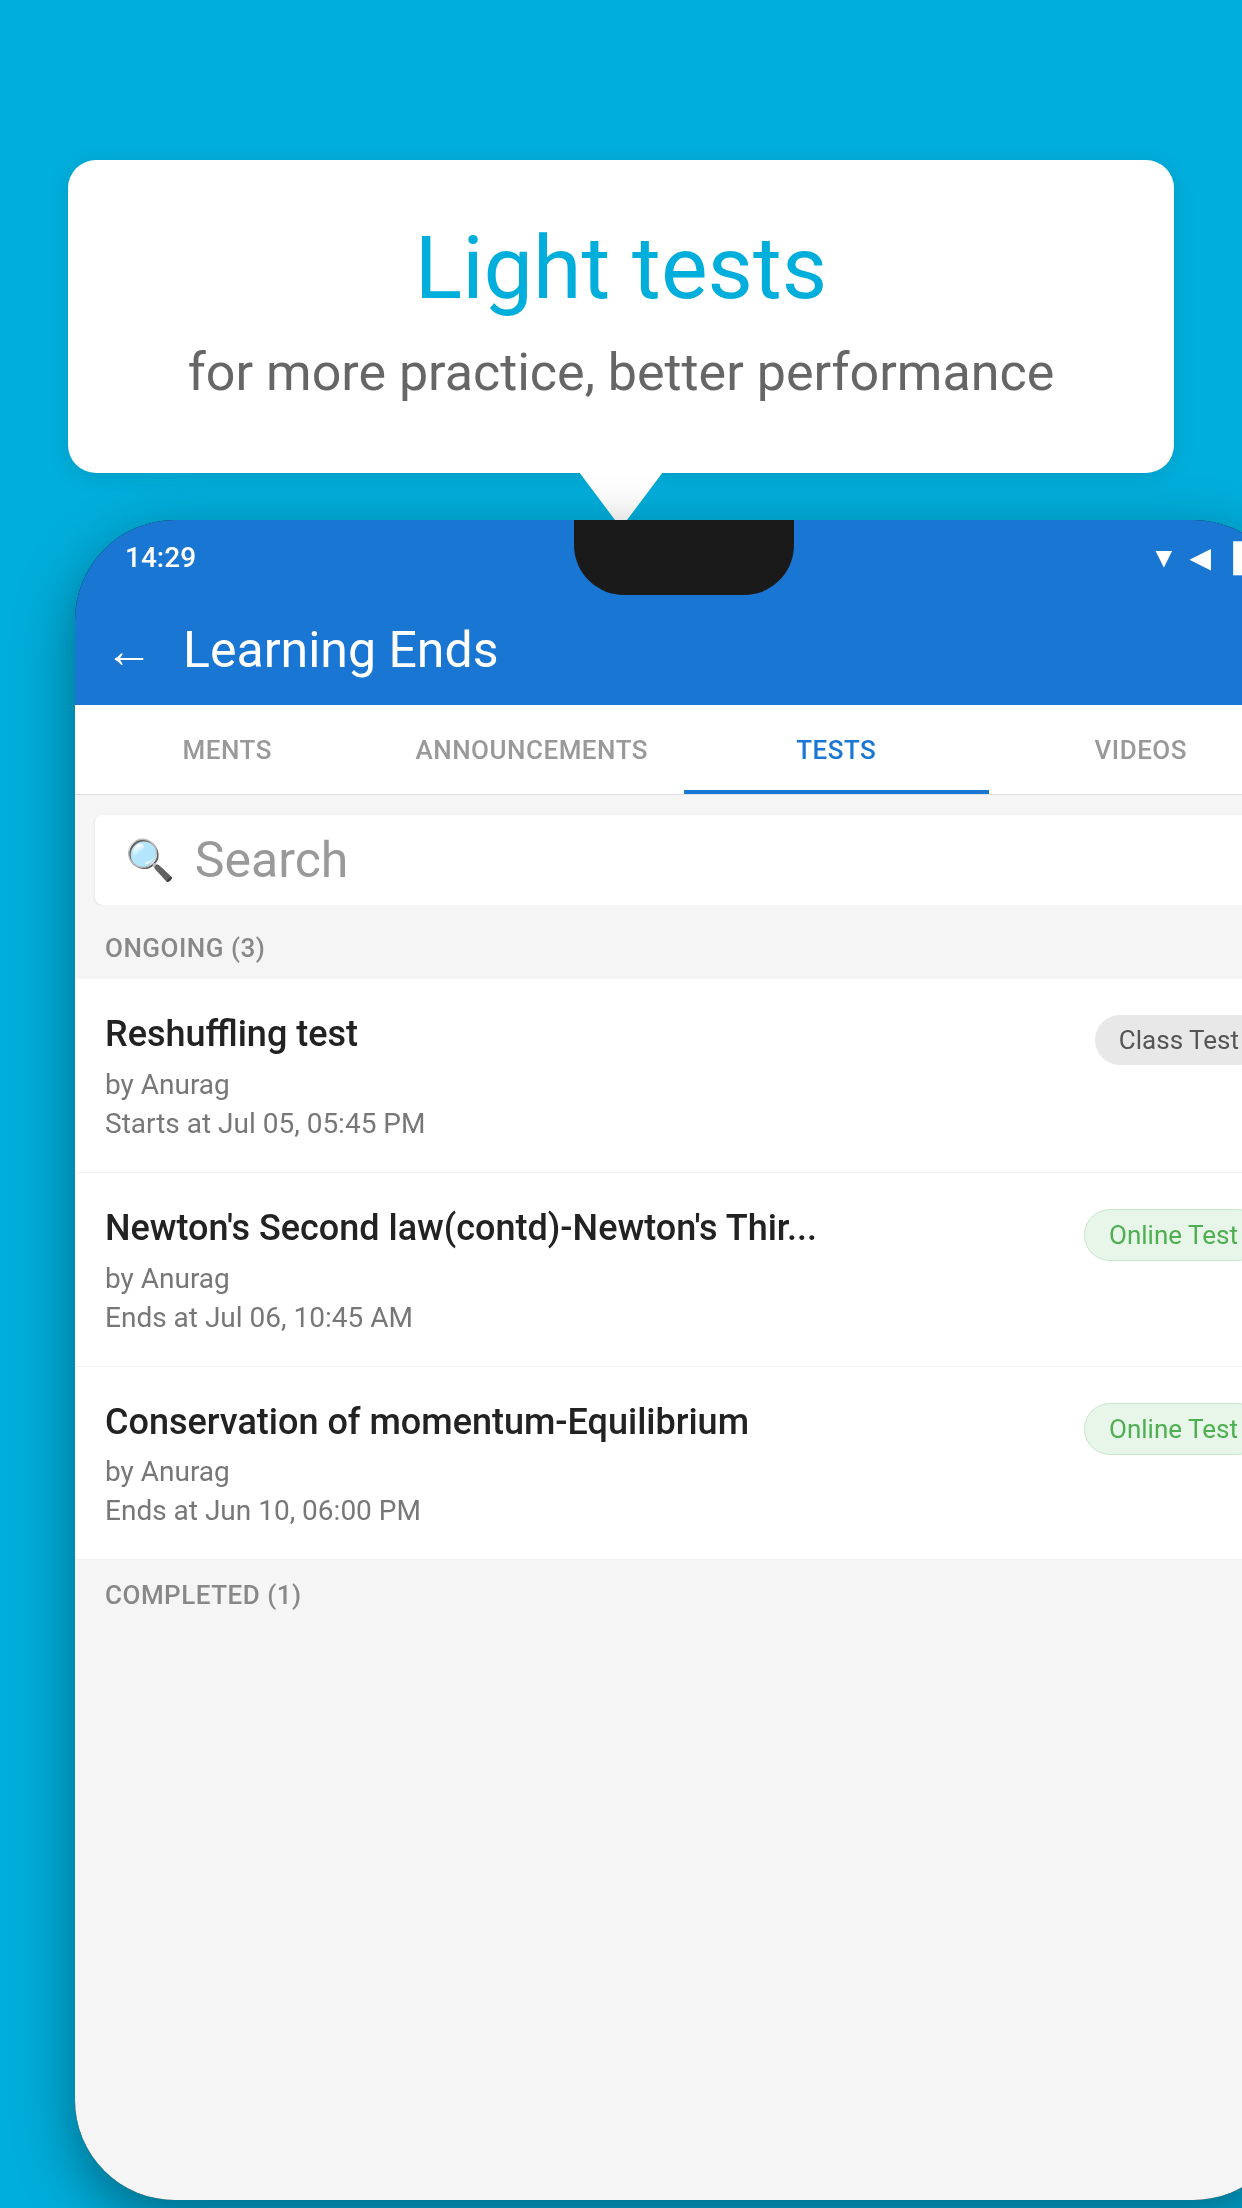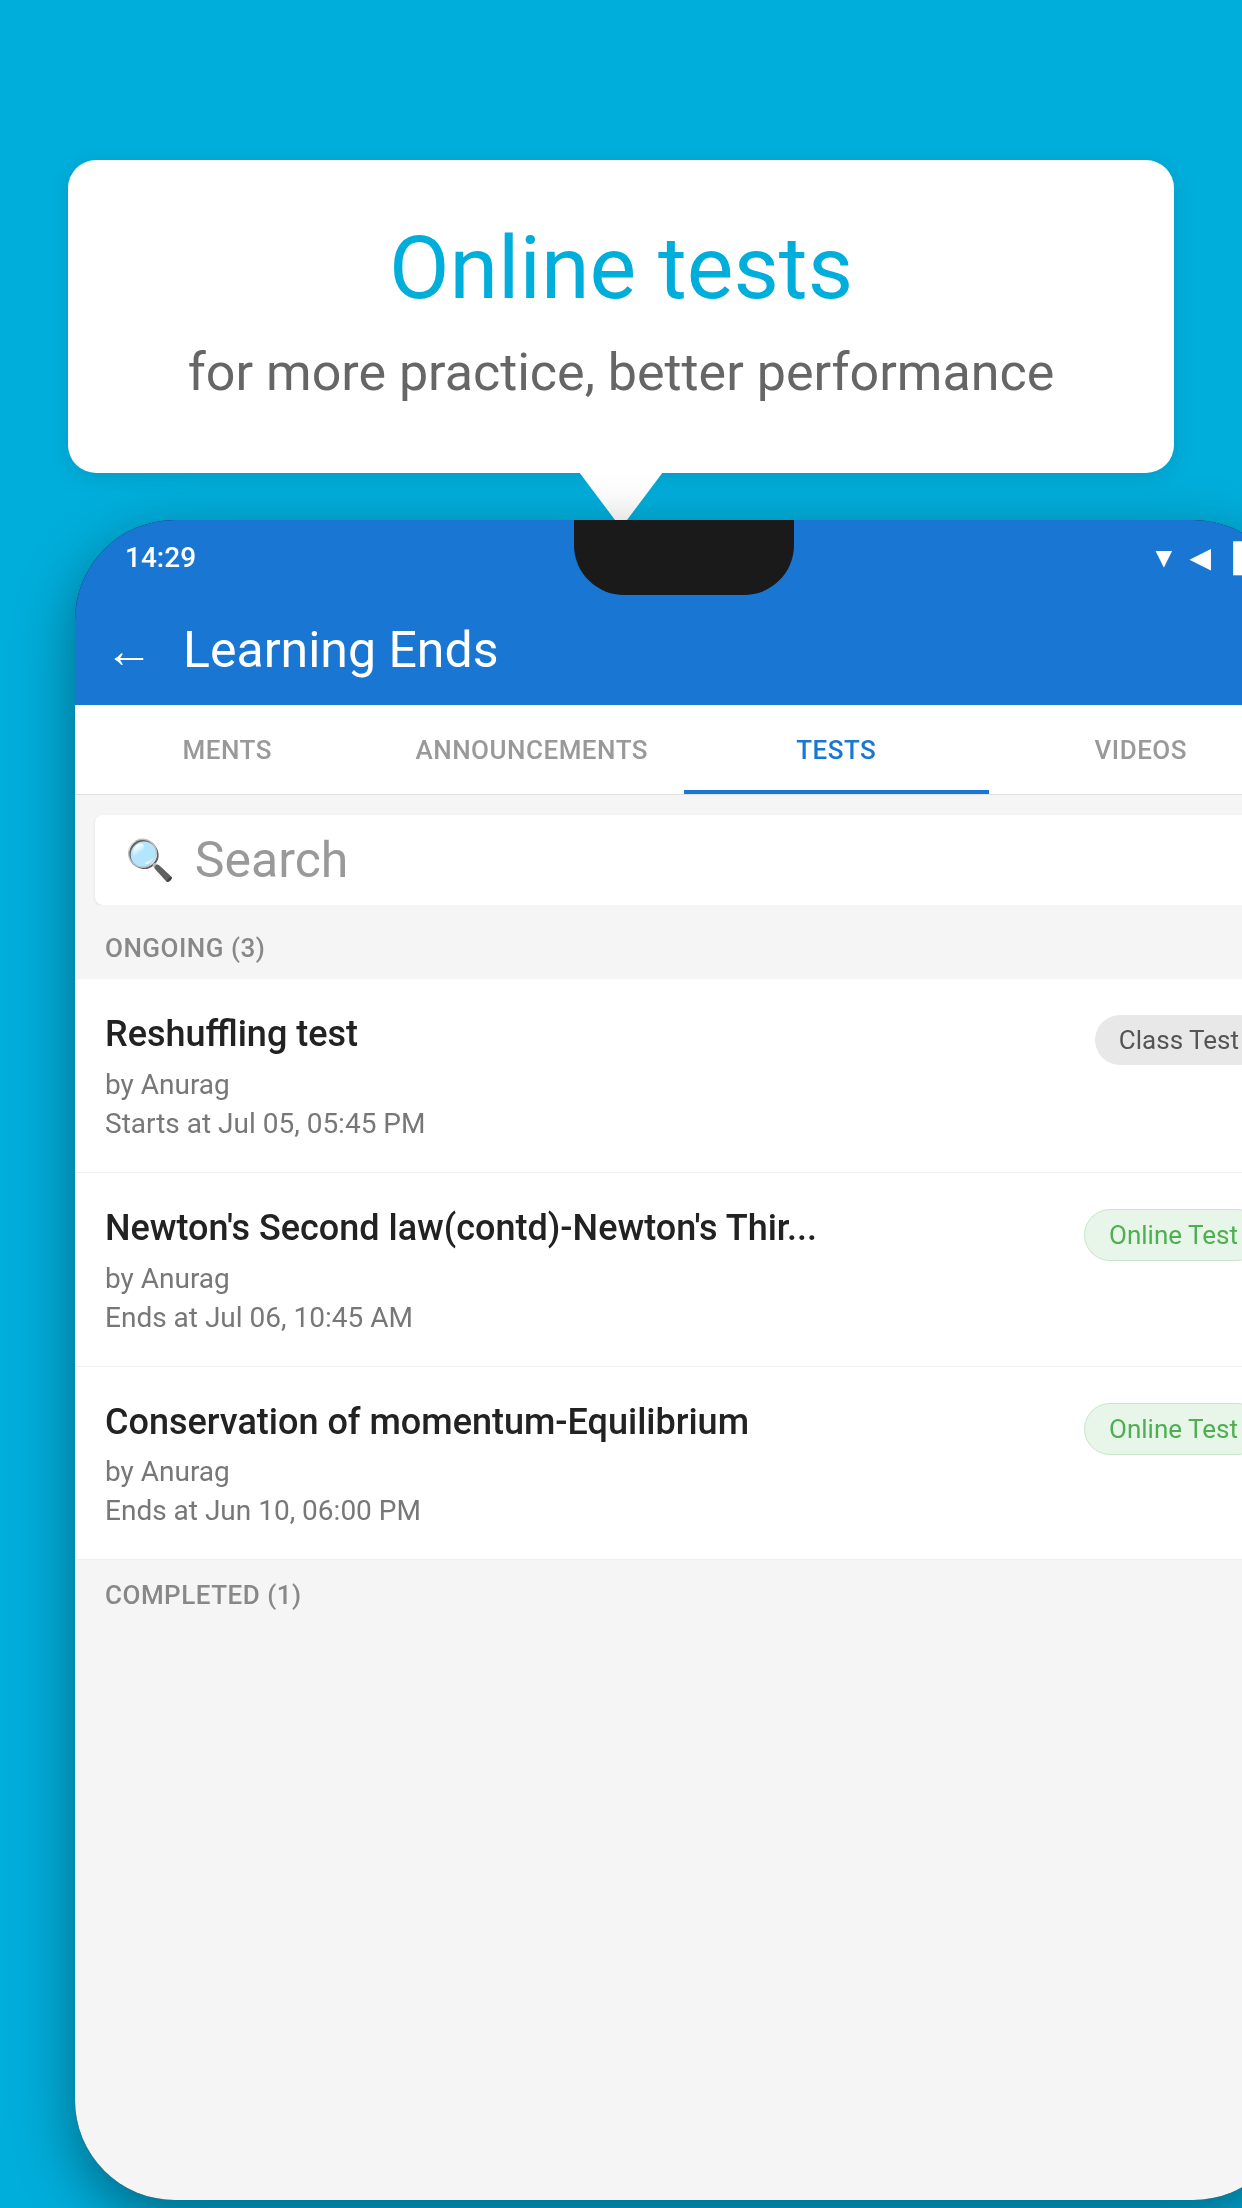--- a/index.html
+++ b/index.html
@@ -273,21 +273,21 @@
       color: #888;
       letter-spacing: 0.5px;
       text-transform: uppercase;
       background: #f5f5f5;
     }
   </style>
 </head>
 <body>
 
 <div class="speech-bubble">
-  <div class="bubble-title">Online tests</div>
+  <div class="bubble-title">Light tests</div>
   <div class="bubble-subtitle">for more practice, better performance</div>
 </div>
 
 <div class="phone">
 
   <div class="phone-status-bar">
     <span class="status-time">14:29</span>
     <div class="status-icons">
       <span>▼</span>
       <span>◀</span>

